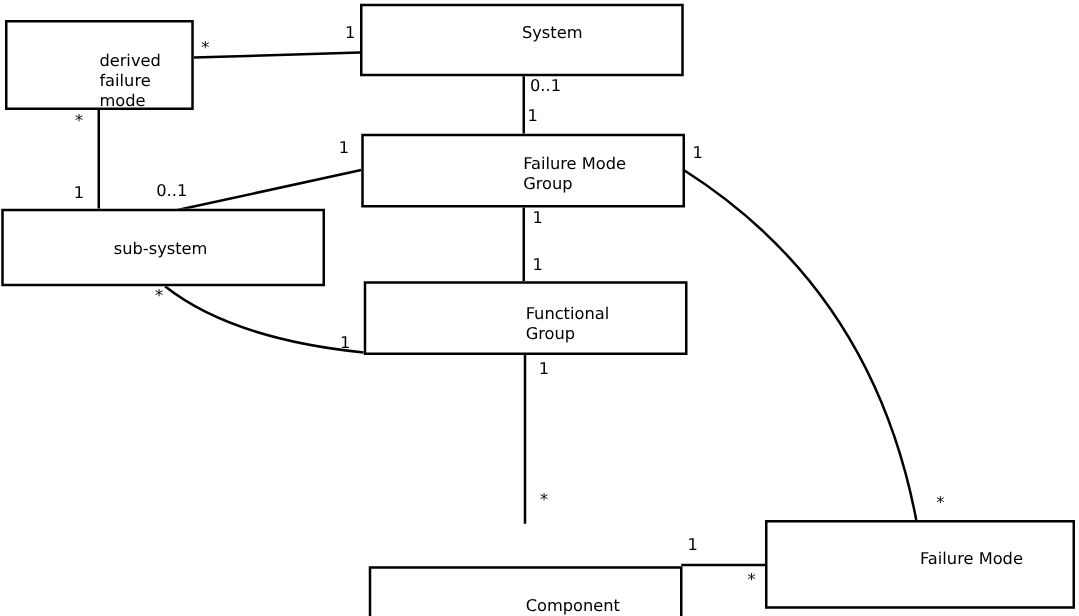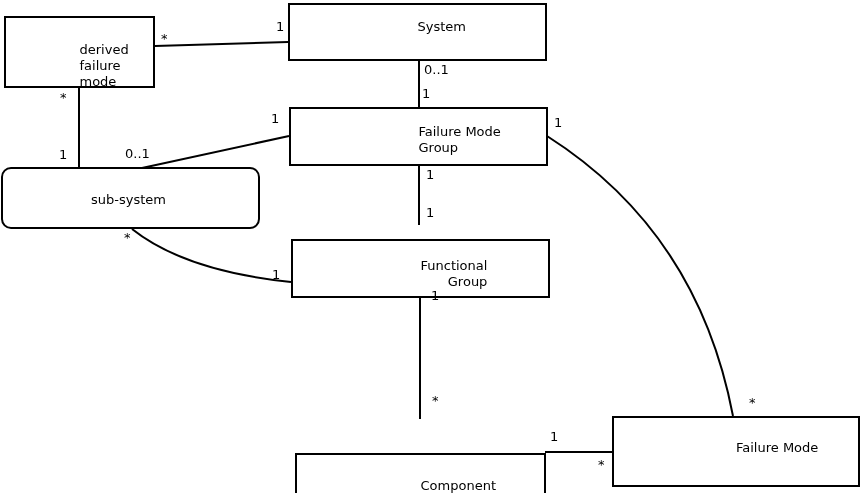--- a/index.html
+++ b/index.html
@@ -72,25 +72,25 @@
     <span class="box-label" style="left:50%; top:24px;">derived
 failure
 mode</span>
   </div>
 
   <div class="box" style="left:289px; top:107px; width:259px; height:59px;">
     <span class="box-label" style="left:50%; top:15px;">Failure Mode
 Group</span>
   </div>
 
-  <div class="box" style="left:1px; top:167px; width:259px; height:62px;border-radius:10px;">
+  <div class="box" style="left:1px; top:167px; width:259px; height:62px;">
     <span class="box-label" style="left:88px; top:23px;">sub-system</span>
   </div>
 
-  <div class="box" style="left:291px; top:239px; width:259px; height:59px;text-align:right;">
+  <div class="box" style="left:291px; top:225px; width:259px; height:59px;">
     <span class="box-label" style="left:50%; top:17px;">Functional
 Group</span>
   </div>
 
   <div class="box" style="left:295px; top:419px; width:251px; height:71px;margin-top:34px;">
     <span class="box-label" style="left:50%; top:23px;">Component</span>
   </div>
 
   <div class="box" style="left:612px; top:416px; width:248px; height:71px;">
     <span class="box-label" style="left:50%; top:22px;">Failure Mode</span>

